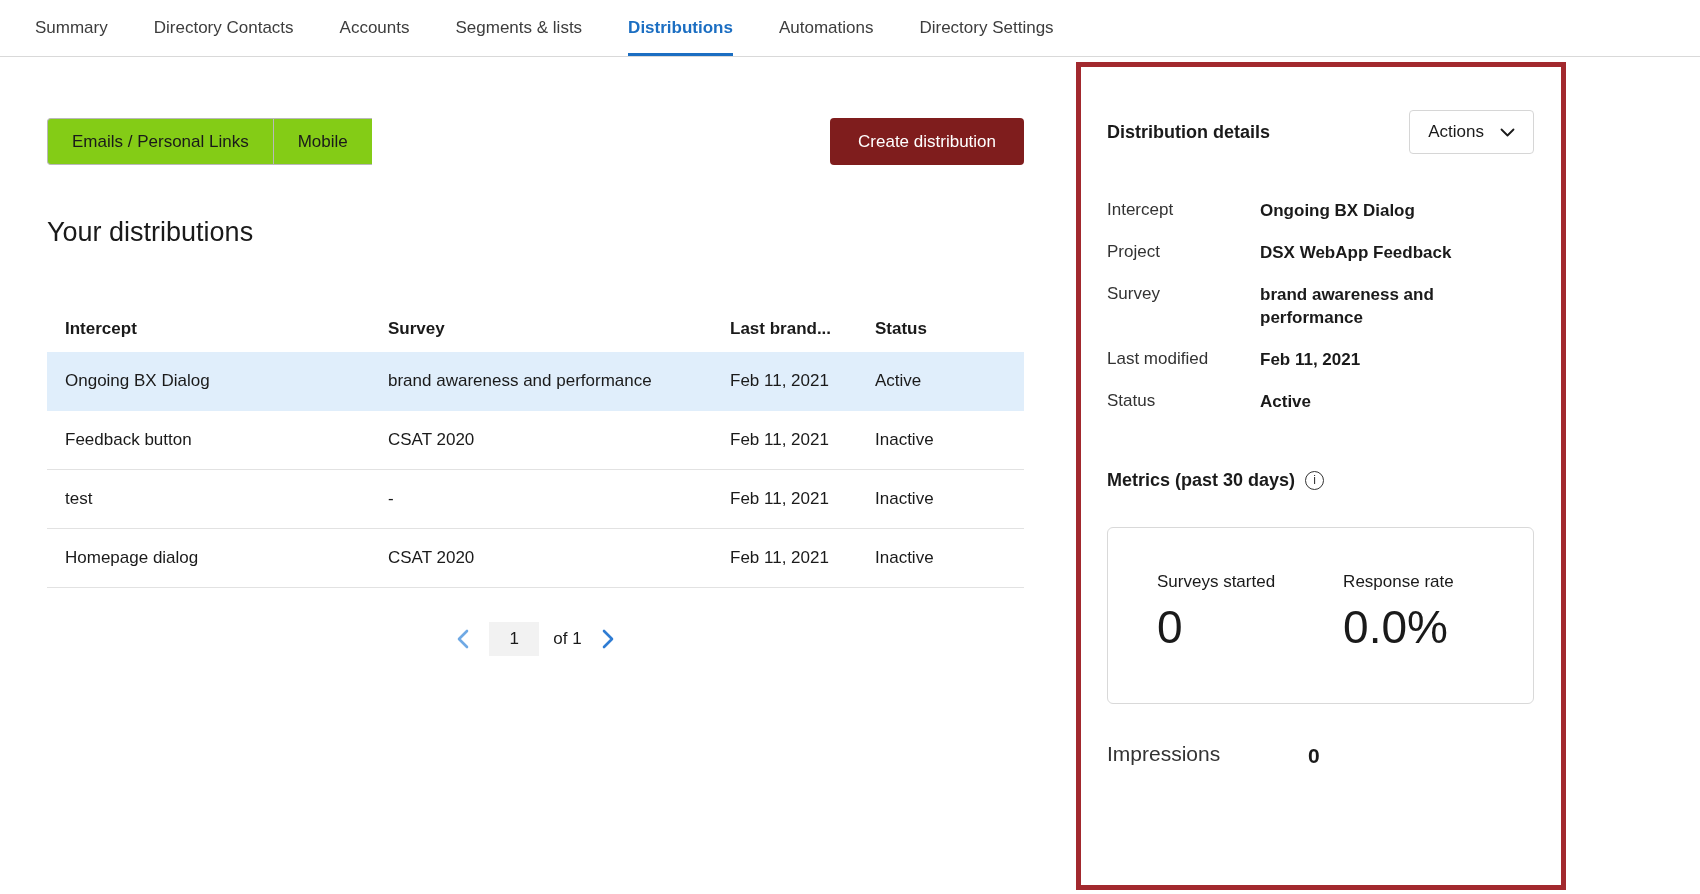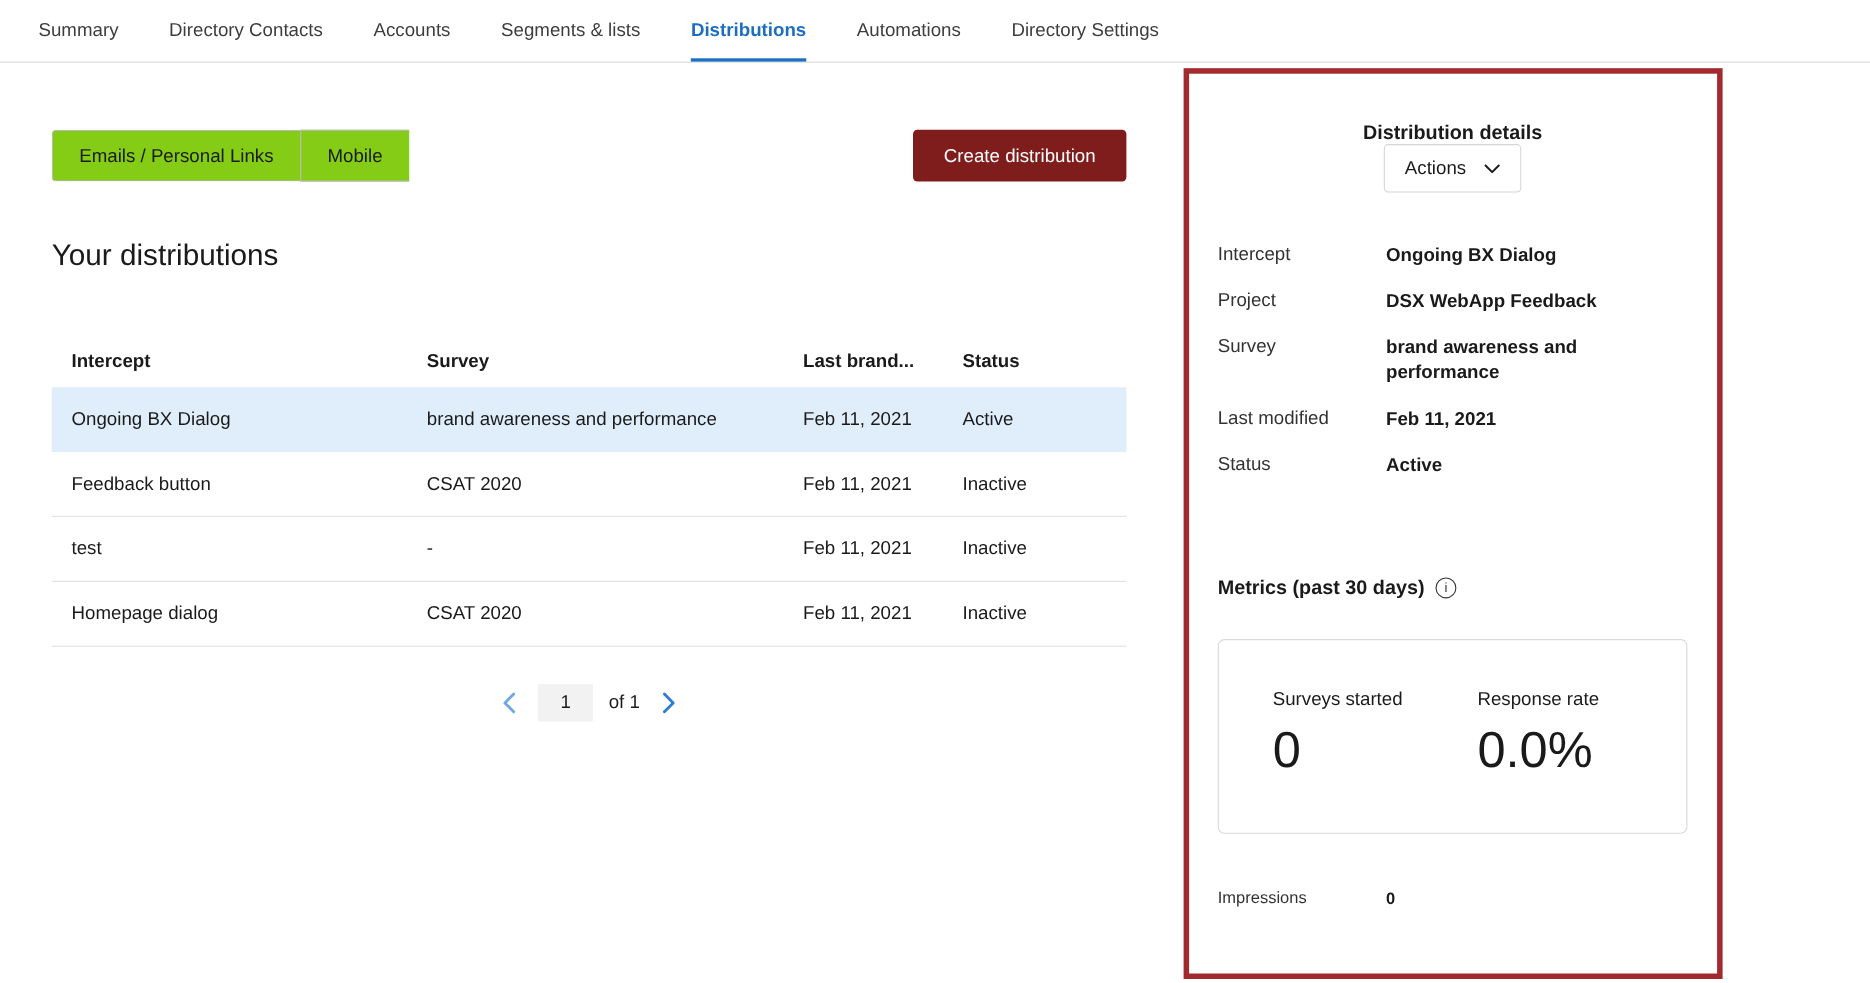--- a/index.html
+++ b/index.html
@@ -33,37 +33,37 @@
   .pagination { margin-top: 34px; display: flex; align-items: center; justify-content: center; gap: 14px; }
   .page-chevron { width: 26px; height: 26px; display: flex; align-items: center; justify-content: center; cursor: pointer; background: none; border: none; padding: 0; }
   .page-box { min-width: 50px; height: 34px; background: #f2f2f2; display: flex; align-items: center; justify-content: center; font-size: 17px; }
   .page-of { font-size: 17px; }
 
   
   .annotation-box { position: absolute; left: 1076px; top: 62px; width: 490px; height: 828px; border: 5px solid #A2292E; pointer-events: none; z-index: 10; }
 
   
   .details-panel { position: absolute; left: 1076px; top: 62px; width: 490px; padding: 48px 32px 0 31px; }
-  .details-header { display: flex; align-items: center; justify-content: space-between; flex-direction: column; }
+  .details-header { display: flex; align-items: center; justify-content: space-between; }
   .details-title { font-size: 18px; font-weight: 700; }
   .actions-btn { display: flex; align-items: center; gap: 16px; background: #fff; border: 1px solid #d6d6d6; border-radius: 4px; height: 44px; padding: 0 18px; font-size: 17px; cursor: pointer; font-family: "Liberation Sans", sans-serif; color: #1a1a1a; }
 
   .fields { margin-top: 46px; display: grid; grid-template-columns: 153px 1fr; row-gap: 19px; font-size: 17px; }
   .f-label { color: #333; }
   .f-value { font-weight: 700; max-width: 220px; line-height: 1.35; }
 
-  .metrics-title-row { margin-top: 89px; display: flex; align-items: center; gap: 10px; }
+  .metrics-title-row { margin-top: 56px; display: flex; align-items: center; gap: 10px; }
   .metrics-title { font-size: 18px; font-weight: 700; }
   .info-icon { width: 19px; height: 19px; border: 1.5px solid #333; border-radius: 50%; display: flex; align-items: center; justify-content: center; font-size: 12px; color: #333; font-style: normal; }
 
   .metrics-card { margin-top: 36px; border: 1px solid #d9d9d9; border-radius: 6px; height: 177px; padding: 44px 0 0 49px; display: flex; gap: 68px; }
   .metric .m-label { font-size: 17px; color: #1a1a1a; }
   .metric .m-value { margin-top: 8px; font-size: 46px; font-weight: 400; color: #1a1a1a; }
 
-  .impressions-row { margin-top: 50px; display: flex; font-size: 15px; }
+  .impressions-row { margin-top: 38px; display: flex; font-size: 21px; gap: 48px; }
   .impressions-row .f-label { width: 153px; }
   .impressions-row .f-value { font-weight: 700; }
 
   svg { display: block; }
 </style>
 </head>
 <body>
 
 <div class="stage">
 

